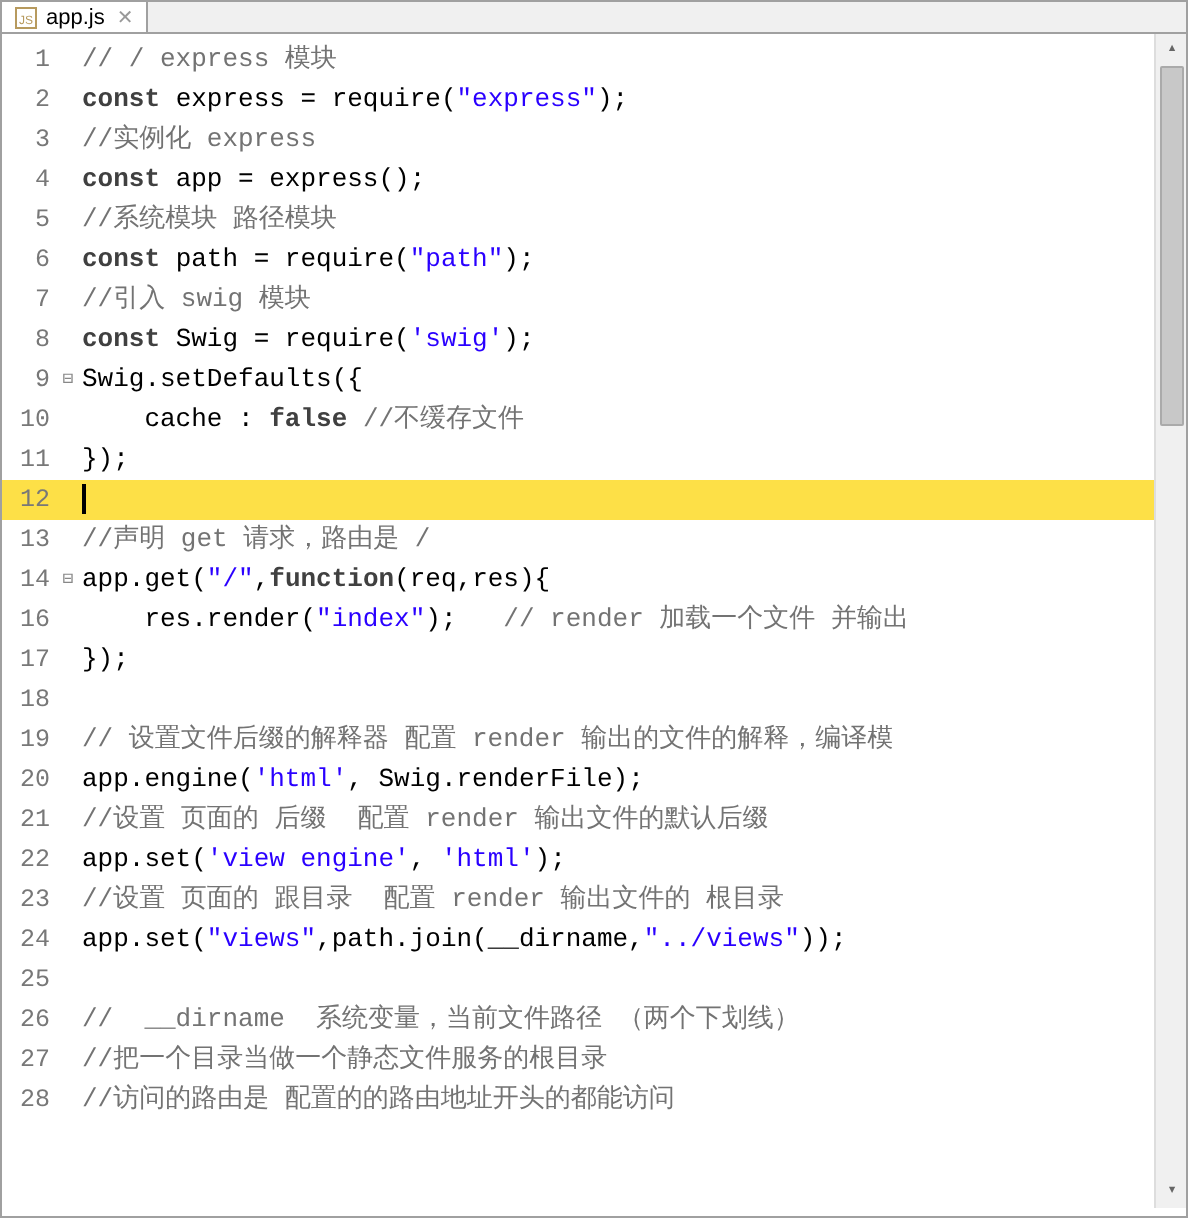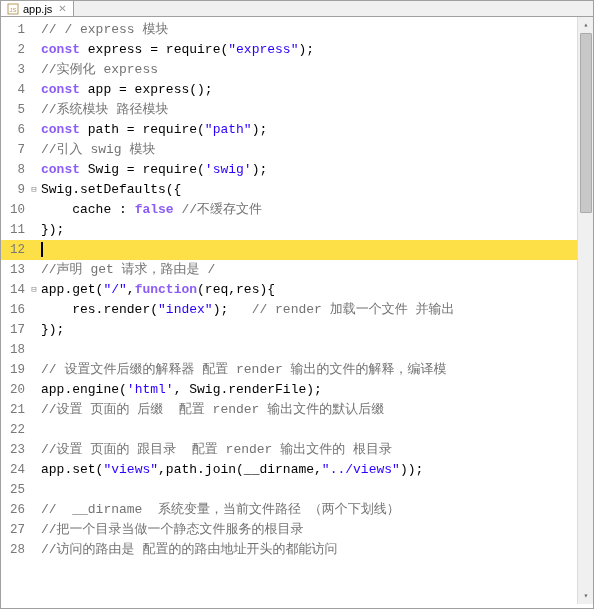--- a/index.html
+++ b/index.html
@@ -78,21 +78,21 @@
   white-space: pre;
   padding-left: 2px;
 }
 .cursor {
   display: inline-block;
   width: 2px;
   height: 15px;
   background: #000;
   vertical-align: middle;
 }
-.kw { color: #8b5cf6; font-weight: bold; }
+.kw { color: #404040; font-weight: bold; }
 .str { color: #2a00ff; }
 .cmt { color: #737373; }
 .scrollbar-v {
   width: 16px;
   background: #f0f0f0;
   border-left: 1px solid #ddd;
   position: relative;
 }
 .scroll-thumb-v {
   position: absolute;
@@ -231,20 +231,21 @@
         <div class="code"><span>app.engine(</span><span class="str">'html'</span><span>, Swig.renderFile);</span></div>
       </div>
       <div class="line">
         <div class="gutter">21</div>
         <div class="fold"></div>
         <div class="code"><span class="cmt">//设置 页面的 后缀  配置 render 输出文件的默认后缀</span></div>
       </div>
       <div class="line">
         <div class="gutter">22</div>
         <div class="fold"></div>
+        <div class="code"><span>app.set(</span><span class="str">'view engine'</span><span>, </span><span class="str">'html'</span><span>);</span></div>
       </div>
       <div class="line">
         <div class="gutter">23</div>
         <div class="fold"></div>
         <div class="code"><span class="cmt">//设置 页面的 跟目录  配置 render 输出文件的 根目录</span></div>
       </div>
       <div class="line">
         <div class="gutter">24</div>
         <div class="fold"></div>
         <div class="code"><span>app.set(</span><span class="str">"views"</span><span>,path.join(__dirname,</span><span class="str">"../views"</span><span>));</span></div>

